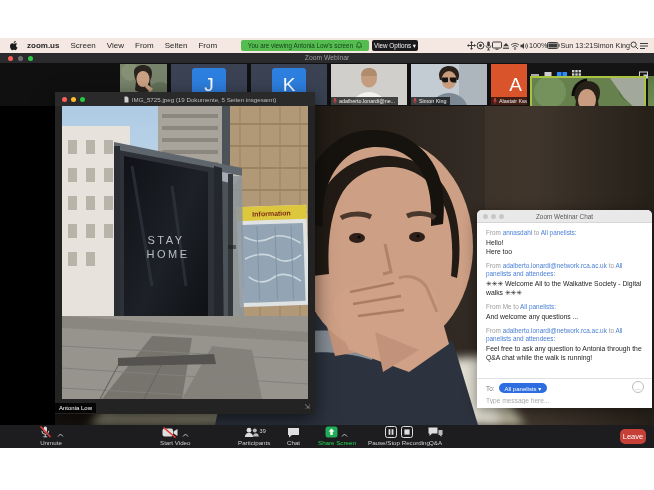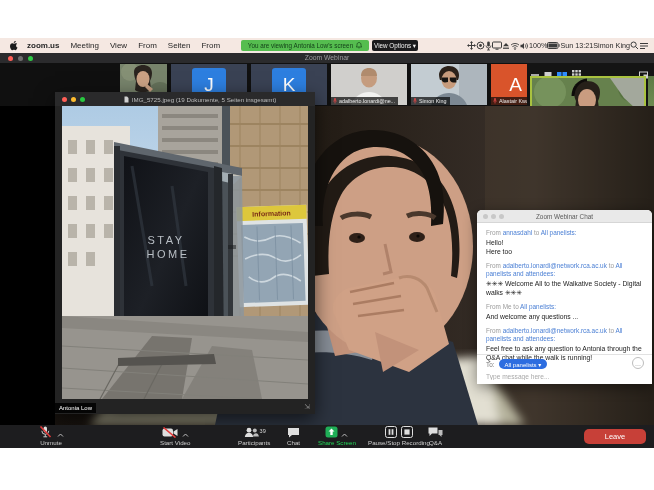--- a/index.html
+++ b/index.html
@@ -52,21 +52,21 @@
   #preview .pbar{position:absolute;left:0;top:0;width:100%;height:14px;background:#2a2a2b;}
   #preview .pbar .t1{left:7px;top:4.5px;background:#ff5f57;} #preview .pbar .t2{left:16px;top:4.5px;background:#febc2e;} #preview .pbar .t3{left:25px;top:4.5px;background:#28c840;}
   #preview .ptitle{position:absolute;left:40px;right:10px;top:3.5px;font-size:6.2px;color:#bdbdbd;text-align:center;
     white-space:nowrap;overflow:hidden;display:flex;align-items:center;justify-content:center;gap:3px;}
   #photo{position:absolute;left:7px;top:14px;width:246px;height:293px;overflow:hidden;}
   #resize-glyph{position:absolute;right:5px;bottom:3px;color:#8a8a8a;font-size:7px;}
 
   #share-label{left:55px;top:403px;background:rgba(0,0,0,.85);color:#fff;font-size:6px;padding:2px 4px;z-index:30;}
 
   
-  #chat{left:477px;top:210px;width:175px;height:174px;background:#fff;border-radius:5px 5px 0 0;box-shadow:0 3px 14px rgba(0,0,0,.45);z-index:20;}
+  #chat{left:477px;top:210px;width:175px;height:198px;background:#fff;border-radius:5px 5px 0 0;box-shadow:0 3px 14px rgba(0,0,0,.45);z-index:20;}
   #chat .chead{position:absolute;left:0;top:0;width:100%;height:13px;background:#e9e9e9;border-radius:5px 5px 0 0;border-bottom:1px solid #d6d6d6;}
   #chat .chead .d{position:absolute;width:5px;height:5px;border-radius:50%;background:#c8c8c8;top:4px;}
   #chat .chead .ttl{position:absolute;left:0;right:0;top:3px;text-align:center;font-size:6.4px;color:#5a5a5a;}
   #chat .cbody{position:absolute;left:9px;right:8px;top:19px;height:148px;overflow:hidden;}
   .msg{margin-bottom:6px;}
   .meta{font-size:6.4px;line-height:8px;color:#9a9a9a;}
   .meta .blu{color:#4a7fd4;}
   .mbody{font-size:6.8px;line-height:9px;color:#1c1c1c;white-space:pre-line;margin-top:1px;}
   #chat .cfoot{position:absolute;left:0;right:0;bottom:0;height:30px;border-top:1px solid #e2e2e2;}
   .to-row{position:absolute;left:9px;top:4px;display:flex;align-items:center;gap:4px;}
@@ -77,37 +77,37 @@
   .chat-input{position:absolute;left:9px;right:8px;bottom:2px;height:11px;border:none;outline:none;font-size:6.6px;color:#333;padding:0;}
   .chat-input::placeholder{color:#a9a9a9;}
 
   
   #toolbar{top:425px;left:0;width:654px;height:23px;background:#1d1d1f;color:#cfcfcf;z-index:25;}
   .tbtn{position:absolute;top:2px;display:flex;flex-direction:column;align-items:center;gap:1px;}
   .tbtn .lbl{font-size:6.2px;white-space:nowrap;}
   .tbtn .ic{height:11px;display:flex;align-items:flex-end;}
   .green{color:#23d959;}
   .badge{font-size:5.5px;color:#d5d5d5;position:relative;top:-4px;left:1px;}
-  #leave-btn{position:absolute;right:8px;top:4px;width:62px;height:15px;background:#c74038;border-radius:5px;color:#fff;
+  #leave-btn{position:absolute;right:8px;top:4px;width:26px;height:15px;background:#c74038;border-radius:5px;color:#fff;
     font-size:7.5px;display:flex;align-items:center;justify-content:center;}
 </style>
 </head>
 <body>
 
 <div id="screen">
 
   <div class="abs" id="menubar">
     <div class="mb-left">
       <span class="sbicon mitem" style="margin-right:9px;">
         <svg width="9" height="10" viewBox="0 0 9 10">
             <path d="M6.3 1.2c-.4.5-1 .8-1.5.8-.1-.6.2-1.2.5-1.5C5.7.1 6.3-.1 6.8 0c0 .5-.2 1-.5 1.2zM6.8 2.2c-.8 0-1.4.5-1.8.5S3.9 2.3 3.3 2.3C2.1 2.3 1 3.3 1 5.2c0 1.9 1.4 4 2.3 4 .5 0 .8-.4 1.5-.4s.9.4 1.5.4c.9 0 2-1.9 2.2-2.7-1-.4-1.4-1.1-1.4-2 0-.8.5-1.5 1-1.8-.4-.5-1-.5-1.3-.5z" fill="#1c1c1c"></path>
           </svg>
       </span>
       <span class="mitem brand">zoom.us</span>
-      <span class="mitem">Meeting</span>
+      <span class="mitem">Screen</span>
       <span class="mitem">View</span>
       <span class="mitem">From</span>
       <span class="mitem">Seiten</span>
       <span class="mitem">From</span>
     </div>
     <div class="mb-right">
       <span class="sbicon">
           <svg width="9" height="9" viewBox="0 0 9 9">
             <path d="M4.5 0L6 2H3zM4.5 9L3 7h3zM0 4.5L2 3v3zM9 4.5L7 6V3zM4 2h1v5H4zM2 4h5v1H2z" fill="#3c3c3c"></path>
           </svg>

